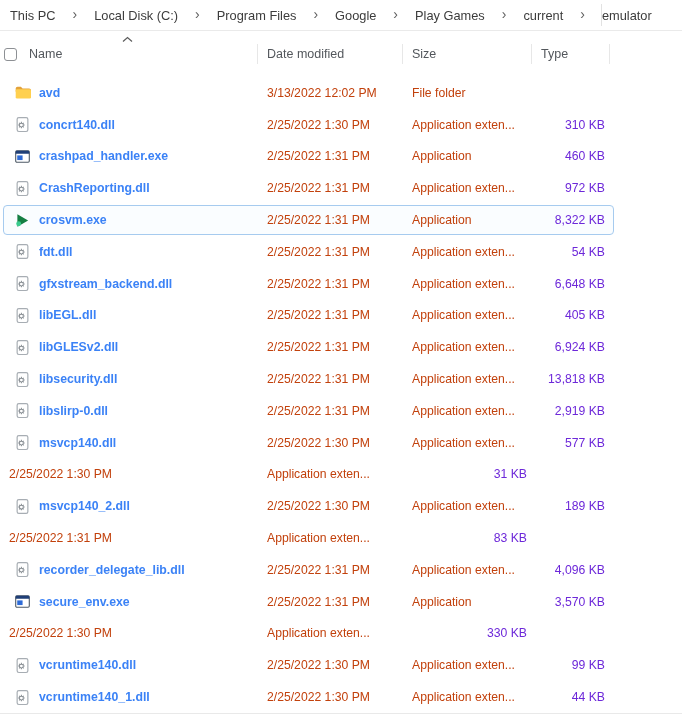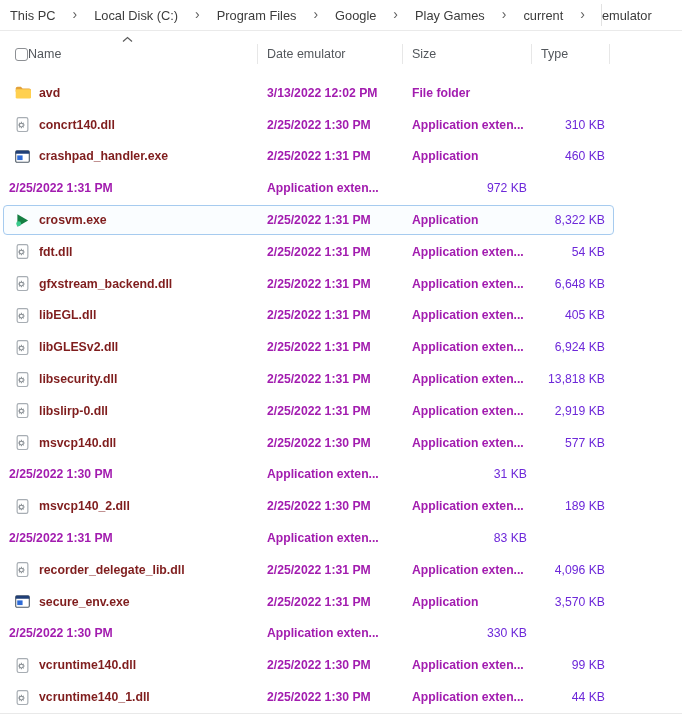--- a/index.html
+++ b/index.html
@@ -19,21 +19,21 @@
   .addr-divider{position:absolute;left:601px;top:4px;width:1px;height:22px;background:#e2e2e2;}
   
   .list-header{
     position:relative;height:46px;display:grid;
     grid-template-columns:258px 145px 129px 78px 1fr;
     align-items:center;font-size:12.5px;color:#53575c;box-sizing:border-box;
   }
   .hcell{position:relative;height:100%;display:flex;align-items:center;box-sizing:border-box;}
   .hcell::after{content:"";position:absolute;right:0;top:13px;height:20px;width:1px;background:#e7e7e7;}
   .hcell-last::after{display:none;}
-  .h-name{padding-left:15px;}
+  .h-name{padding-left:4px;gap:12px;}
   .h-date,.h-type{padding-left:9px;}
   .h-size{padding-left:9px;}
   .checkbox{
     width:13px;height:13px;border:1px solid #8d9094;border-radius:3px;
     background:#fff;box-sizing:border-box;flex:0 0 auto;
   }
   .sort-caret{position:absolute;left:122px;top:5px;line-height:0;}
   
   .file-list{border-bottom:1px solid #e9e9e9;}
   .row{
@@ -41,23 +41,23 @@
     grid-template-columns:258px 145px 129px 78px 1fr;
     align-items:center;box-sizing:border-box;
   }
   .row > *{position:relative;z-index:1;}
   .row.selected::before{
     content:"";position:absolute;left:3px;right:68px;top:1px;bottom:1px;
     border:1px solid #a6cbef;border-radius:4px;background:#fafdff;z-index:0;
   }
   .cell-name{
     display:flex;align-items:center;gap:8px;padding-left:14px;
-    color:#7f1d1d;font-weight:600;font-size:12.3px;white-space:nowrap;
-  }
-  .cell-date,.cell-type{padding-left:9px;color:#a21caf;font-size:12.2px;white-space:nowrap;font-weight:bold;}
+    color:#3b82f6;font-weight:600;font-size:12.3px;white-space:nowrap;
+  }
+  .cell-date,.cell-type{padding-left:9px;color:#c2410c;font-size:12.2px;white-space:nowrap;}
   .cell-type{overflow:hidden;}
   .cell-size{text-align:right;padding-right:5px;color:#6d28d9;font-size:12.2px;white-space:nowrap;}
   .icon{width:17px;height:17px;flex:0 0 auto;line-height:0;}
   .icon svg{width:17px;height:17px;}
 </style>
 </head>
 <body>
 
 <div class="breadcrumb-bar">
 
@@ -76,21 +76,21 @@
     <span class="crumb">emulator</span>
     <span class="addr-divider"></span>
 </div>
 
 <div class="list-header">
   <div class="hcell h-name">
     <span class="checkbox"></span>
     <span>Name</span>
   </div>
   <div class="hcell h-date">
-    <span>Date emulator</span>
+    <span>Date modified</span>
   </div>
   <div class="hcell h-size">
     <span>Size</span>
   </div>
   <div class="hcell h-type">
     <span>Type</span>
   </div>
   <div class="hcell hcell-last"></div>
   <span class="sort-caret">
     <svg width="11" height="7" viewBox="0 0 11 7">
@@ -155,20 +155,41 @@
       </span>
 
       <span class="fname">crashpad_handler.exe</span>
     </div>
     <div class="cell-date">2/25/2022 1:31 PM</div>
     <div class="cell-type">Application</div>
     <div class="cell-size">460 KB</div>
     <div></div>
   </div>
     <div class="row">
+    <div class="cell-name">
+
+      <span class="icon">
+        <svg viewBox="0 0 20 20">
+          <rect x="3.7" y="1.8" width="12.6" height="16.4" rx="2" fill="#ffffff" stroke="#a7adb3" stroke-width="1.4"></rect>
+          <circle cx="8.7" cy="10.7" r="2.3" fill="none" stroke="#878d93" stroke-width="1.2"></circle>
+          <g stroke="#878d93" stroke-width="1.2">
+            <line x1="8.7" y1="6.9" x2="8.7" y2="8.4"></line>
+            <line x1="8.7" y1="13" x2="8.7" y2="14.5"></line>
+            <line x1="4.9" y1="10.7" x2="6.4" y2="10.7"></line>
+            <line x1="11" y1="10.7" x2="12.5" y2="10.7"></line>
+            <line x1="6" y1="8" x2="7.1" y2="9.1"></line>
+            <line x1="10.3" y1="12.3" x2="11.4" y2="13.4"></line>
+            <line x1="11.4" y1="8" x2="10.3" y2="9.1"></line>
+            <line x1="7.1" y1="12.3" x2="6" y2="13.4"></line>
+          </g>
+        </svg>
+      </span>
+
+      <span class="fname">CrashReporting.dll</span>
+    </div>
     <div class="cell-date">2/25/2022 1:31 PM</div>
     <div class="cell-type">Application exten...</div>
     <div class="cell-size">972 KB</div>
     <div></div>
   </div>
     <div class="row selected">
     <div class="cell-name">
 
       <span class="icon">
         <svg viewBox="0 0 20 20">

